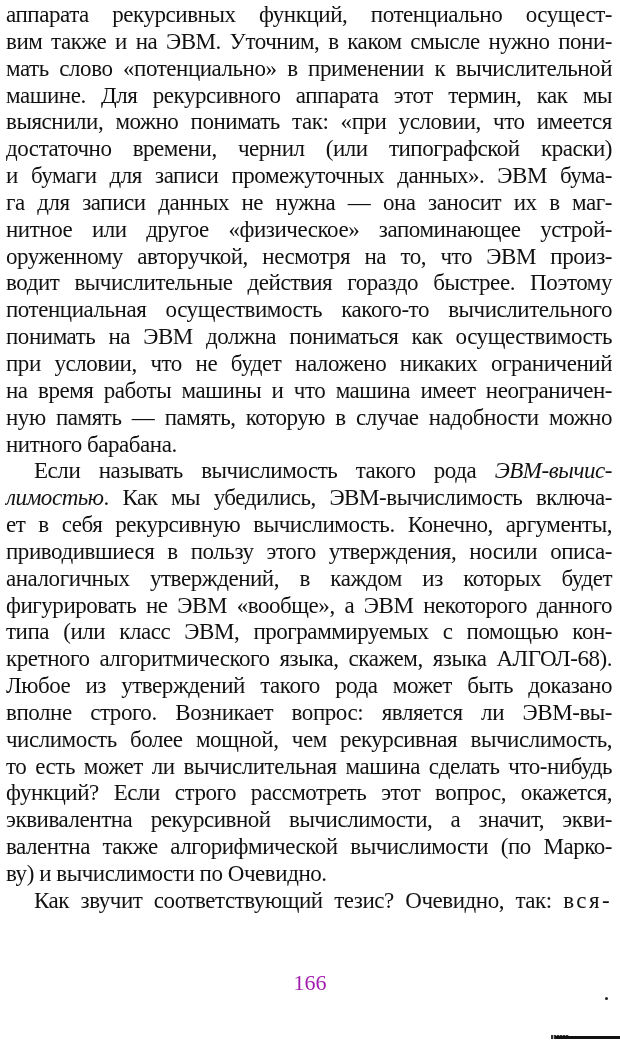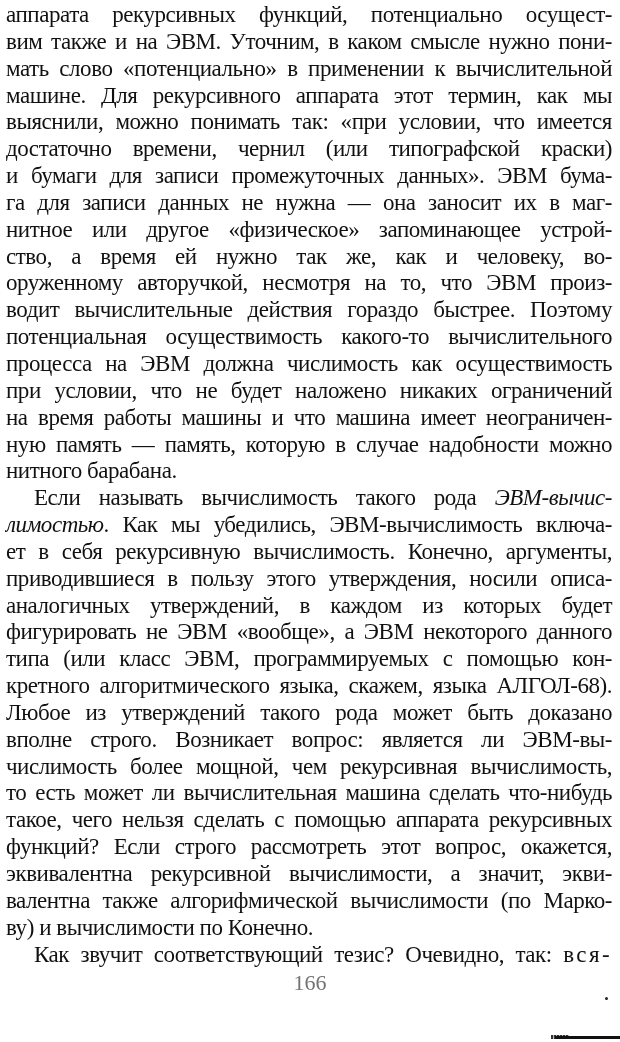--- a/index.html
+++ b/index.html
@@ -16,21 +16,21 @@
     font-size: 23px; white-space: nowrap;
     text-align: justify; text-align-last: justify;
     letter-spacing: -0.45px;
   }
   .line.indent { padding-left: 28px; }
   .line.last { text-align-last: left; }
   .line em { font-style: italic; }
   .page-number {
     position: absolute; left: 0; width: 620px; top: 970px;
     text-align: center; font-size: 22px; line-height: 26px;
-    font-family: "Liberation Serif", serif; color: #737373;
+    font-family: "Liberation Serif", serif; color: #a21caf;
   }
   .speck {
     position: absolute; left: 605px; top: 997px; width: 3px; height: 3px;
     background: #222; border-radius: 50%;
   }
   .scan-bar {
     position: absolute; left: 555px; top: 1036px; width: 65px; height: 3px;
     background: #111;
   }
   .scan-bar-light {
@@ -46,47 +46,45 @@
 
     <span class="line">аппарата рекурсивных функций, потенциально осущест-</span>
     <span class="line">вим также и на ЭВМ. Уточним, в каком смысле нужно пони-</span>
     <span class="line">мать слово «потенциально» в применении к вычислительной</span>
     <span class="line">машине. Для рекурсивного аппарата этот термин, как мы</span>
     <span class="line">выяснили, можно понимать так: «при условии, что имеется</span>
     <span class="line">достаточно времени, чернил (или типографской краски)</span>
     <span class="line">и бумаги для записи промежуточных данных». ЭВМ бума-</span>
     <span class="line">га для записи данных не нужна — она заносит их в маг-</span>
     <span class="line">нитное или другое «физическое» запоминающее устрой-</span>
-    <span class="line">ство, а время ей нужно так же, как и человеку, во-</span>
     <span class="line">оруженному авторучкой, несмотря на то, что ЭВМ произ-</span>
     <span class="line">водит вычислительные действия гораздо быстрее. Поэтому</span>
     <span class="line">потенциальная осуществимость какого-то вычислительного</span>
-    <span class="line">процесса на ЭВМ должна числимость как осуществимость</span>
+    <span class="line">понимать на ЭВМ должна пониматься как осуществимость</span>
     <span class="line">при условии, что не будет наложено никаких ограничений</span>
     <span class="line">на время работы машины и что машина имеет неограничен-</span>
     <span class="line">ную память — память, которую в случае надобности можно</span>
     <span class="line last">нитного барабана.</span>
 
     <span class="line indent"><span>Если называть вычислимость такого рода </span><em>ЭВМ-вычис-</em></span>
     <span class="line"><em>лимостью</em><span>. Как мы убедились, ЭВМ-вычислимость включа-</span></span>
     <span class="line">ет в себя рекурсивную вычислимость. Конечно, аргументы,</span>
     <span class="line">приводившиеся в пользу этого утверждения, носили описа-</span>
     <span class="line">аналогичных утверждений, в каждом из которых будет</span>
     <span class="line">фигурировать не ЭВМ «вообще», а ЭВМ некоторого данного</span>
     <span class="line">типа (или класс ЭВМ, программируемых с помощью кон-</span>
     <span class="line">кретного алгоритмического языка, скажем, языка АЛГОЛ-68).</span>
     <span class="line">Любое из утверждений такого рода может быть доказано</span>
     <span class="line">вполне строго. Возникает вопрос: является ли ЭВМ-вы-</span>
     <span class="line">числимость более мощной, чем рекурсивная вычислимость,</span>
     <span class="line">то есть может ли вычислительная машина сделать что-нибудь</span>
-    <span class="line">такое, чего нельзя сделать с помощью аппарата рекурсивных</span>
     <span class="line">функций? Если строго рассмотреть этот вопрос, окажется,</span>
     <span class="line">эквивалентна рекурсивной вычислимости, а значит, экви-</span>
     <span class="line">валентна также алгорифмической вычислимости (по Марко-</span>
-    <span class="line last">ву) и вычислимости по Конечно.</span>
+    <span class="line last">ву) и вычислимости по Очевидно.</span>
 
     <span class="line indent"><span>Как звучит соответствующий тезис? Очевидно, так: </span><span style="letter-spacing:2.4px">вся-</span></span>
 
   </div>
 
   <div class="page-number">166</div>
   <div class="speck"></div>
   <div class="scan-bar-light"></div>
   <div class="scan-bar"></div>
 </div>

